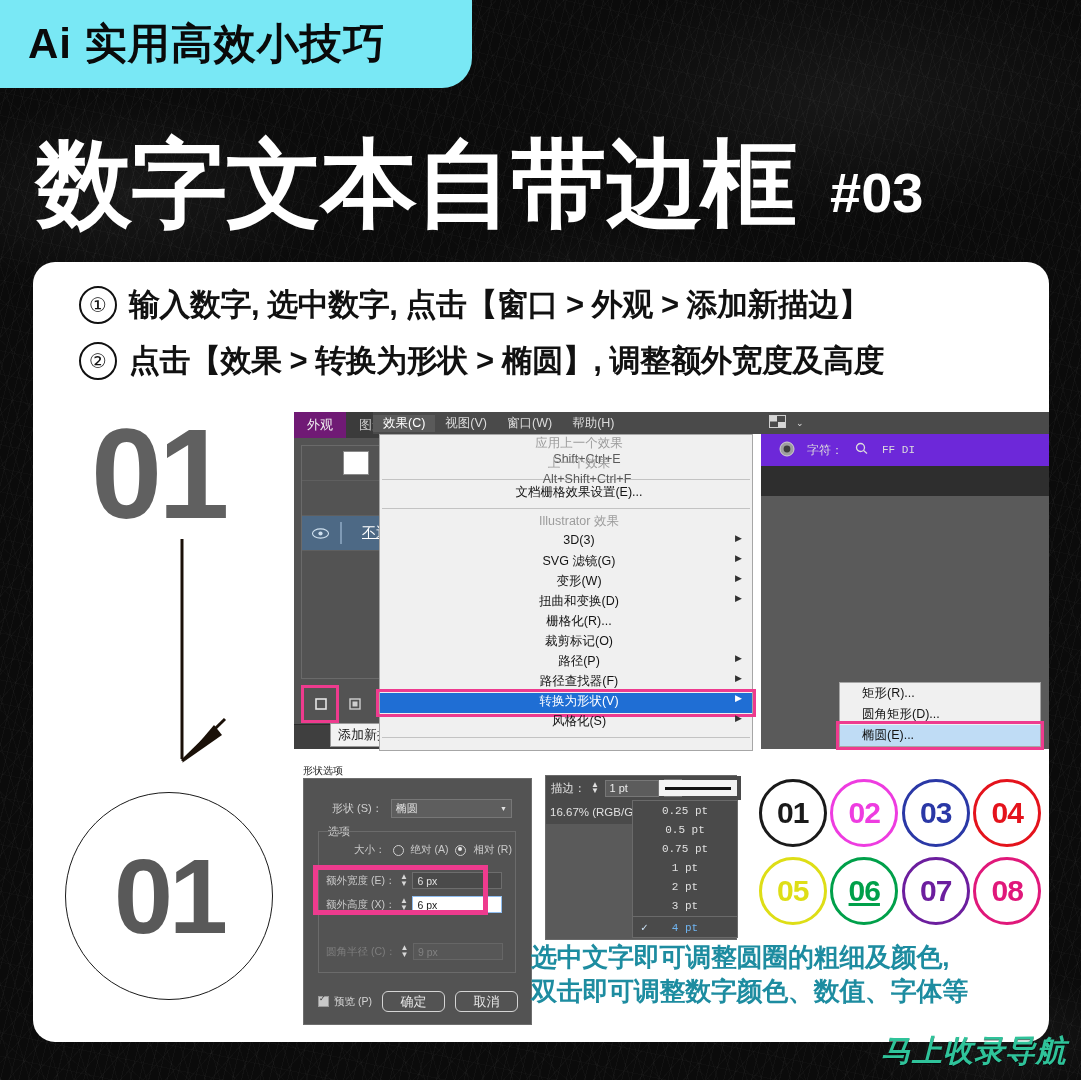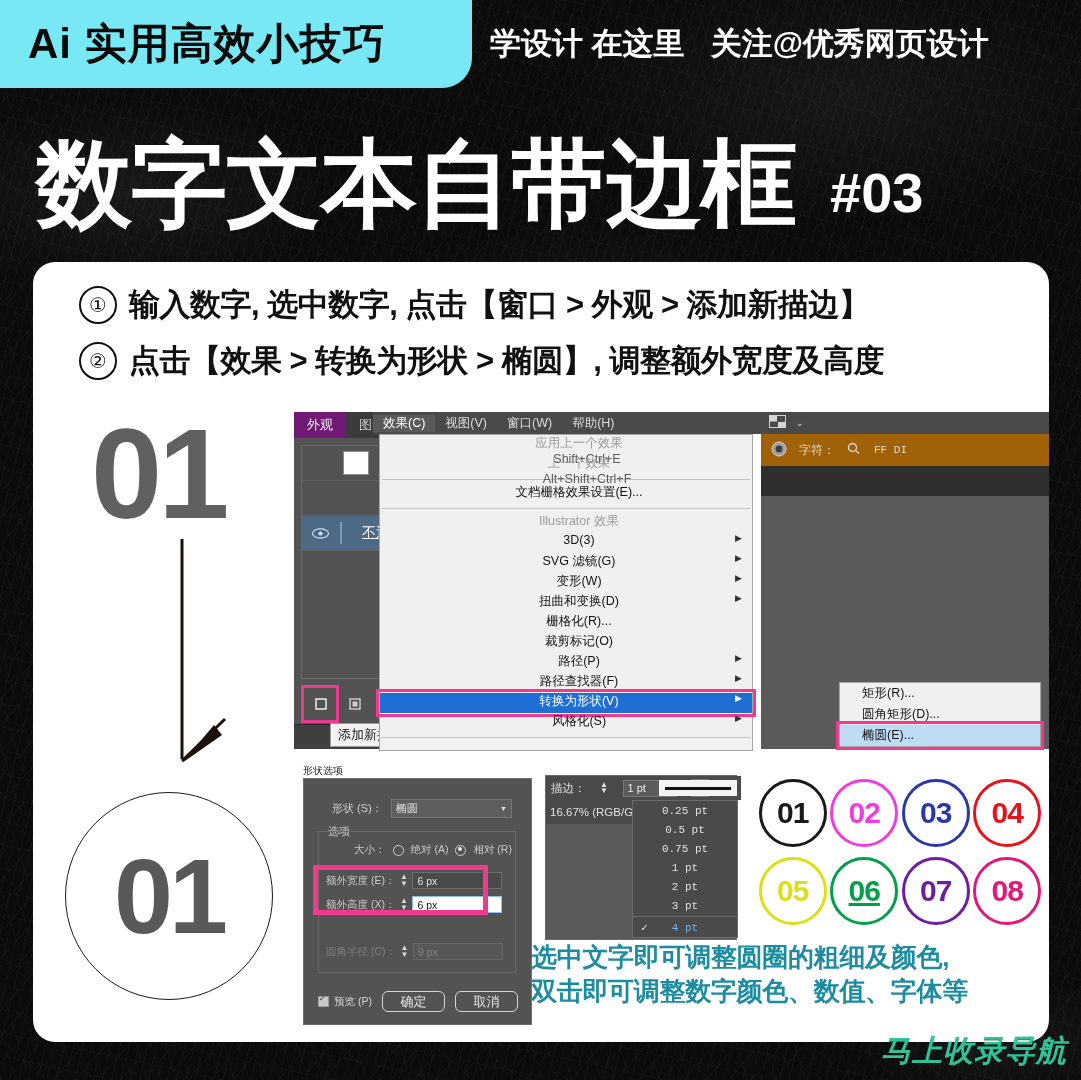--- a/index.html
+++ b/index.html
@@ -160,21 +160,21 @@
   .eff-item .sc{margin-left:16px;color:#5a5a5a;}
   .eff-sep{height:1px;background:#c3c3c3;margin:4px 2px;}
   .eff-item.hl{background:#1f6ed4;color:#ffffff;}
   .eff-item.hl .arr{color:#fff;}
   #eff-hl-box{position:absolute;left:-4px;right:-4px;top:-4px;bottom:-4px;border:3px solid #ee3b8e;box-sizing:border-box;pointer-events:none;}
   
   #eff-right{
     position:absolute;left:388px;top:0;width:288px;height:337px;background:#5a5a5a;
   }
   #eff-top1{position:absolute;left:0;top:0;width:288px;height:22px;background:#4a4a4a;display:flex;align-items:center;gap:10px;padding-left:8px;color:#dcdcdc;font-size:12px;}
-  #eff-top2{position:absolute;left:0;top:22px;width:288px;height:32px;background:#a16207;display:flex;align-items:center;gap:12px;padding-left:10px;color:#dcdcdc;font-size:12px;}
+  #eff-top2{position:absolute;left:0;top:22px;width:288px;height:32px;background:#6d28d9;display:flex;align-items:center;gap:12px;padding-left:18px;color:#dcdcdc;font-size:12px;}
   #eff-dark{position:absolute;left:0;top:54px;width:288px;height:30px;background:#2e2e2e;}
   #eff-sub{
     position:absolute;right:8px;bottom:2px;width:200px;
     background:#f0f0f0;border:1px solid #a6a6a6;color:#141414;font-size:12.5px;
   }
   .sub-item{height:21px;display:flex;align-items:center;padding-left:22px;}
   .sub-item.hl{background:#bfdcf5;}
   #sub-hl-box{position:absolute;left:-4px;right:-4px;bottom:-4px;height:29px;border:3px solid #ee3b8e;box-sizing:border-box;pointer-events:none;}
 
   
@@ -214,21 +214,21 @@
     flex:1;height:19px;border:1px solid #d5d5d5;border-radius:6px;
     display:flex;align-items:center;justify-content:center;
     font-size:13px;color:#e6e6e6;background:transparent;
   }
 
   
   #stroke-panel{
     position:absolute;left:512px;top:513px;width:190px;height:163px;
     background:#4a4a4a;border:1px solid #6a6a6a;color:#ddd;font-size:11px;
   }
-  #stk-top{position:absolute;left:0;top:0;width:190px;height:24px;background:#4a4a4a;display:flex;align-items:center;gap:14px;padding-left:5px;}
+  #stk-top{position:absolute;left:0;top:0;width:190px;height:24px;background:#4a4a4a;display:flex;align-items:center;gap:5px;padding-left:5px;}
   #stk-label{font-size:11.5px;color:#e4e4e4;}
   #stk-val{width:48px;height:15px;background:#5c5c5c;border:1px solid #777;display:flex;align-items:center;padding-left:4px;font-size:11px;color:#ececec;}
   #stk-caret{width:16px;height:16px;background:#5c5c5c;border:1px solid #777;display:flex;align-items:center;justify-content:center;font-size:8px;}
   #stk-linebox{position:absolute;right:4px;top:4px;width:78px;height:16px;background:#f3f3f3;display:flex;align-items:center;justify-content:center;}
   #stk-linebox div{width:66px;height:3px;background:#111;}
   #stk-zoom{position:absolute;left:4px;top:30px;font-size:11.5px;color:#e0e0e0;}
   #stk-canvas{position:absolute;left:0;top:48px;width:190px;height:115px;background:#5a5a5a;}
   #stk-list{
     position:absolute;left:86px;top:24px;width:104px;
     background:#4a4a4a;border:1px solid #6a6a6a;
@@ -262,24 +262,20 @@
   }
 </style>
 </head>
 <body>
 
 <div id="bg"></div>
 
 <div id="header">
   <div id="badge" style="background: rgb(121, 232, 245);">
     <span id="badge-text">Ai 实用高效小技巧</span>
-  </div>
-  <div id="header-right">
-    <span class="hr-item">学设计 在这里</span>
-    <span class="hr-item">关注@优秀网页设计</span>
   </div>
 </div>
 
 <div id="title-row">
   <div id="main-title">数字文本自带边框</div>
   <div id="title-num">#03</div>
 </div>
 
 <div id="card">
 

